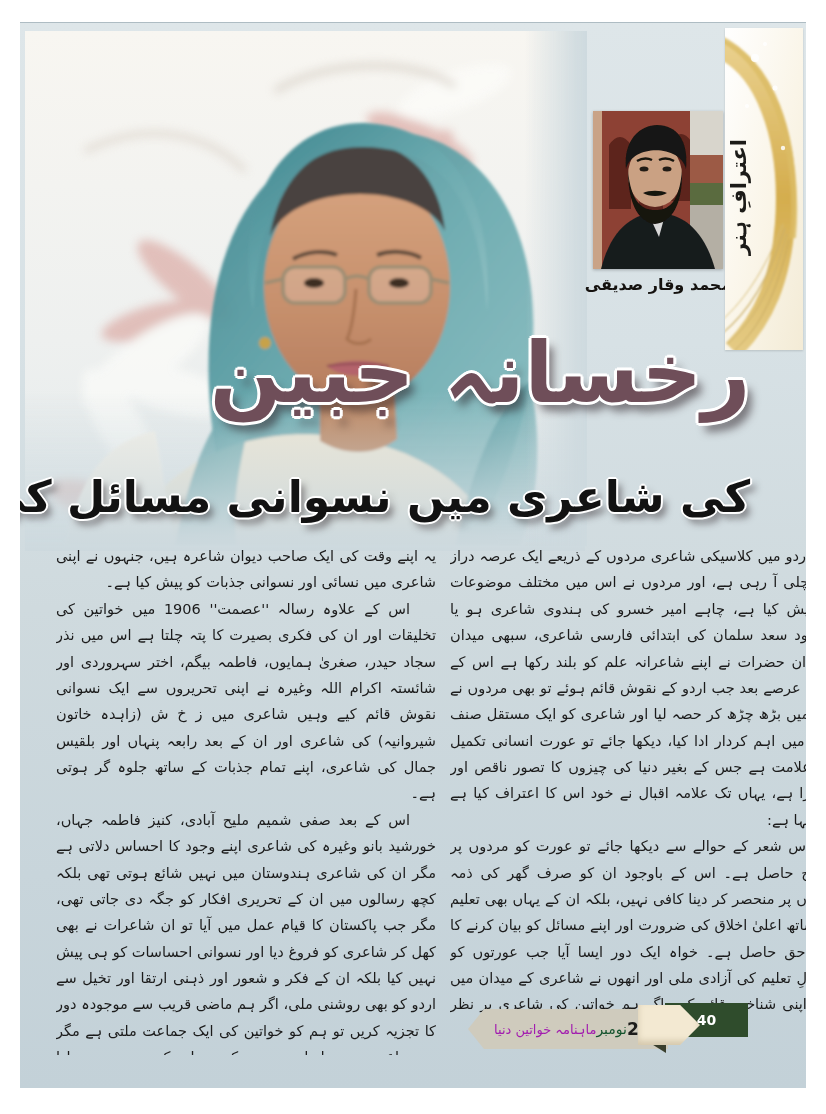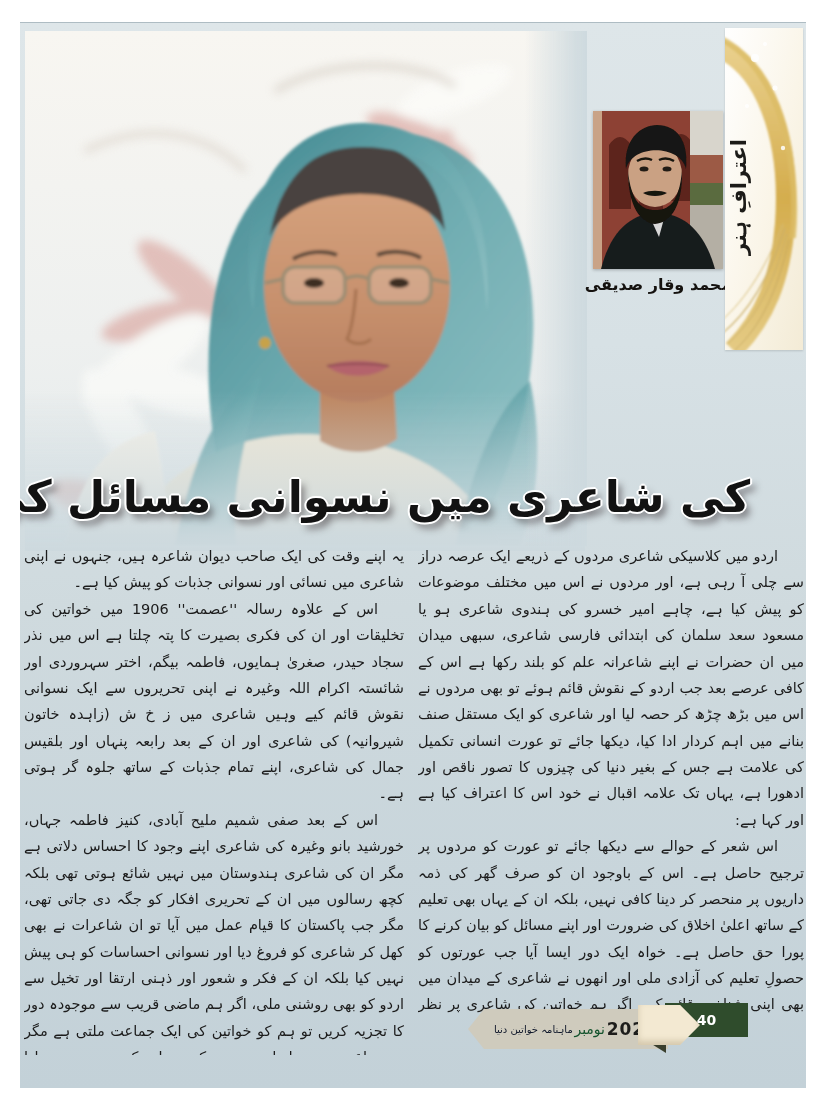--- a/index.html
+++ b/index.html
@@ -32,32 +32,32 @@
         text-shadow:-3px 0 0 #fff,3px 0 0 #fff,0 -3px 0 #fff,0 3px 0 #fff,
                     -2px -2px 0 #fff,2px -2px 0 #fff,-2px 2px 0 #fff,2px 2px 0 #fff,
                     7px 9px 9px rgba(45,35,40,.55);}
   .title-sub{position:absolute;left:150px;top:448px;width:580px;direction:rtl;
         font-size:44px;font-weight:bold;color:#121212;white-space:nowrap;
         text-shadow:-2px 0 0 #fff,2px 0 0 #fff,0 -2px 0 #fff,0 2px 0 #fff,
                     -1px -1px 0 #fff,1px 1px 0 #fff,1px -1px 0 #fff,-1px 1px 0 #fff,
                     5px 6px 7px rgba(45,35,40,.5);}
   
   .col{position:absolute;direction:rtl;text-align:justify;color:#1b1b1b;
-        font-size:14.5px;line-height:1.82;overflow:hidden;}
+        font-size:14.5px;line-height:1.82;overflow:hidden;margin-left:32px;}
   .col-right{left:398px;top:520px;width:386px;height:482px;}
   .col-left{left:4px;top:520px;width:380px;height:512px;}
   .para{margin:0;}
   .para.indent{text-indent:26px;}
   .verse{margin:0;padding-right:58px;}
   
   .f-banner{position:absolute;left:448px;top:986px;width:200px;height:40px;background:#cfcbbd;z-index:1;
         clip-path:polygon(0 50%,16px 0,100% 0,100% 100%,16px 100%);
         display:flex;align-items:center;justify-content:space-between;
         padding:0 10px 0 26px;box-sizing:border-box;}
-  .f-mag{direction:rtl;font-size:10px;color:#0f172a;white-space:nowrap;}
+  .f-mag{direction:rtl;font-size:13px;color:#a21caf;white-space:nowrap;}
   .f-month{direction:rtl;font-size:14px;color:#14532d;white-space:nowrap;}
   .f-year{font-size:17px;font-weight:bold;color:#1d1d1b;letter-spacing:1px;}
   .f-green{position:absolute;left:645px;top:980px;width:83px;height:34px;background:#2f4c2c;z-index:2;
         display:flex;align-items:center;justify-content:center;
         color:#ffffff;font-size:14px;font-weight:bold;}
   .f-arrow{position:absolute;left:618px;top:982px;width:62px;height:40px;background:#f3e9d2;z-index:3;
         clip-path:polygon(0 0,68% 0,100% 50%,68% 100%,0 100%);
         box-shadow:inset 0 -4px 6px rgba(120,100,60,.25);}
   .f-fold{position:absolute;left:630px;top:1020px;width:0;height:0;z-index:1;
         border-left:16px solid transparent;border-top:10px solid #3a3f2d;}
@@ -219,20 +219,21 @@
           <circle cx="30" cy="30" r="4"></circle>
             <circle cx="50" cy="60" r="2.5"></circle>
             <circle cx="22" cy="78" r="2"></circle>
           <circle cx="58" cy="120" r="2.2"></circle>
             <circle cx="40" cy="16" r="2"></circle>
         </g>
       </svg>
       <div class="sidebar-label">اعترافِ ہنر</div>
     </div>
 
+    <div class="title-main">رخسانہ جبین</div>
     <div class="title-sub">کی شاعری میں نسوانی مسائل کی عکاسی</div>
 
     <div class="col col-right">
       <p class="para indent">اردو میں کلاسیکی شاعری مردوں کے ذریعے ایک عرصہ دراز سے چلی آ رہی ہے، اور مردوں نے اس میں مختلف موضوعات کو پیش کیا ہے، چاہے امیر خسرو کی ہندوی شاعری ہو یا مسعود سعد سلمان کی ابتدائی فارسی شاعری، سبھی میدان میں ان حضرات نے اپنے شاعرانہ علم کو بلند رکھا ہے اس کے کافی عرصے بعد جب اردو کے نقوش قائم ہوئے تو بھی مردوں نے اس میں بڑھ چڑھ کر حصہ لیا اور شاعری کو ایک مستقل صنف بنانے میں اہم کردار ادا کیا، دیکھا جائے تو عورت انسانی تکمیل کی علامت ہے جس کے بغیر دنیا کی چیزوں کا تصور ناقص اور ادھورا ہے، یہاں تک علامہ اقبال نے خود اس کا اعتراف کیا ہے اور کہا ہے:</p>
       <p class="para indent">اس شعر کے حوالے سے دیکھا جائے تو عورت کو مردوں پر ترجیح حاصل ہے۔ اس کے باوجود ان کو صرف گھر کی ذمہ داریوں پر منحصر کر دینا کافی نہیں، بلکہ ان کے یہاں بھی تعلیم کے ساتھ اعلیٰ اخلاق کی ضرورت اور اپنے مسائل کو بیان کرنے کا پورا حق حاصل ہے۔ خواہ ایک دور ایسا آیا جب عورتوں کو حصولِ تعلیم کی آزادی ملی اور انھوں نے شاعری کے میدان میں بھی اپنی شناخت قائم کی، اگر ہم خواتین کی شاعری پر نظر ڈالتے ہیں تو سب سے پہلی شاعرہ کی شکل میں 'مہ لقا چندا بائی' کی شاعری نظر آتی ہے اور</p>
     </div>
 
     <div class="col col-left">
       <p class="para">یہ اپنے وقت کی ایک صاحب دیوان شاعرہ ہیں، جنہوں نے اپنی شاعری میں نسائی اور نسوانی جذبات کو پیش کیا ہے۔</p>
       <p class="para indent">اس کے علاوہ رسالہ ''عصمت'' 1906 میں خواتین کی تخلیقات اور ان کی فکری بصیرت کا پتہ چلتا ہے اس میں نذر سجاد حیدر، صغریٰ ہمایوں، فاطمہ بیگم، اختر سہروردی اور شائستہ اکرام اللہ وغیرہ نے اپنی تحریروں سے ایک نسوانی نقوش قائم کیے وہیں شاعری میں ز خ ش (زاہدہ خاتون شیروانیہ) کی شاعری اور ان کے بعد رابعہ پنہاں اور بلقیس جمال کی شاعری، اپنے تمام جذبات کے ساتھ جلوہ گر ہوتی ہے۔</p>

